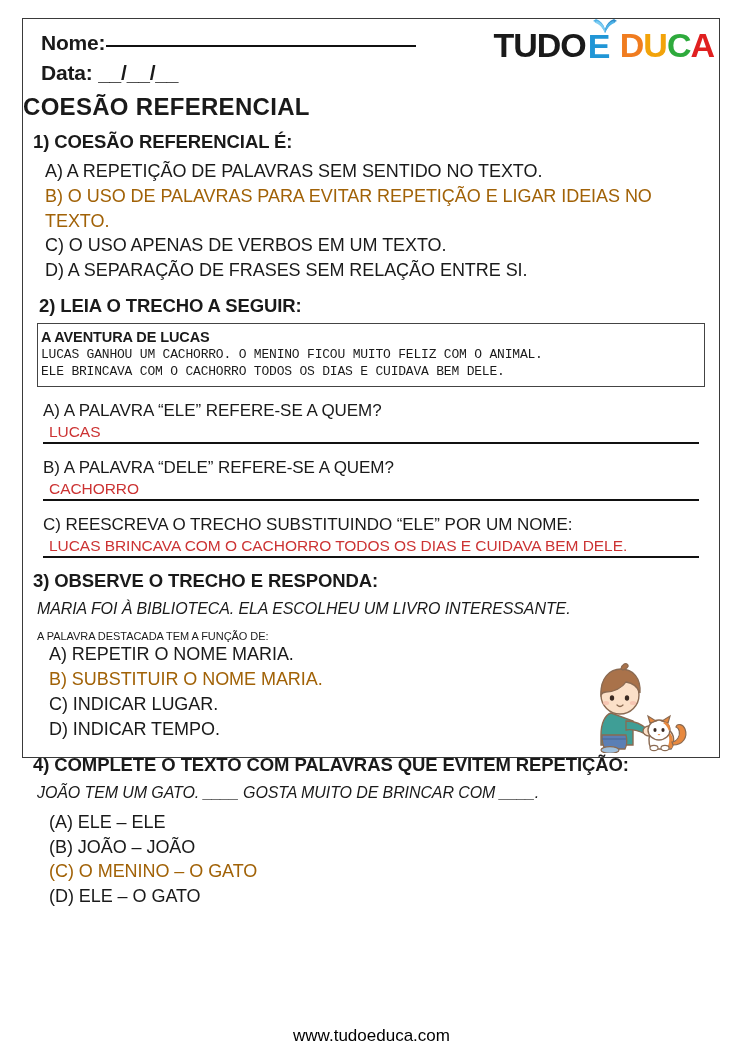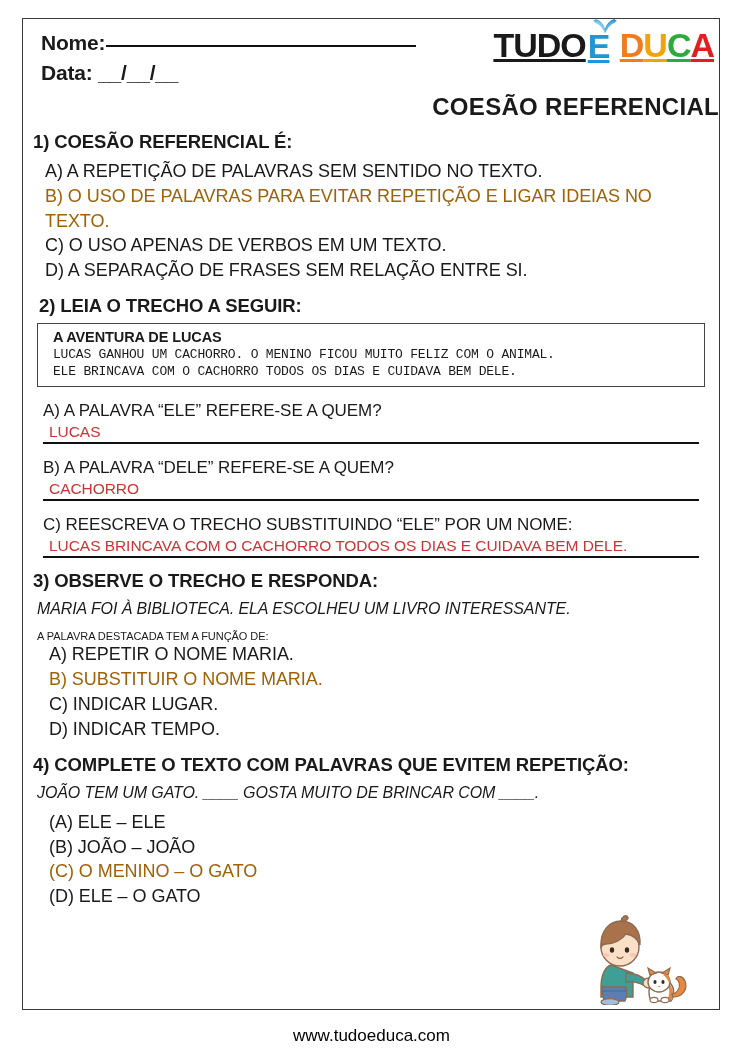--- a/index.html
+++ b/index.html
@@ -14,21 +14,21 @@
     color: #1a1a1a;
     position: relative;
     overflow: hidden;
   }
 
   #page {
     position: absolute;
     left: 22px;
     top: 18px;
     width: 698px;
-    height: 992px;
+    height: 740px;
     border: 1.5px solid #3a3a3a;
     box-sizing: border-box;
     background: #fff;
   }
 
   
   .header {
     position: relative;
     height: 70px;
   }
@@ -53,21 +53,21 @@
   .logo {
     position: absolute;
     right: 5px;
     top: 8px;
     font-weight: bold;
     font-size: 34px;
     letter-spacing: -1px;
     line-height: 1;
     white-space: nowrap;
   }
-  .logo span { display: inline-block; text-decoration: underline; }
+  .logo span { display: inline-block; }
   .logo .book-e {
     position: relative;
     display: inline-block;
     width: 34px;
     height: 36px;
     vertical-align: -6px;
   }
   .logo .book-e .pages {
     position: absolute;
     left: 6px;
@@ -78,21 +78,21 @@
   .logo .book-e .eletter {
     position: absolute;
     left: 2px;
     top: 2px;
     font-size: 34px;
     line-height: 1;
   }
 
   
   .doc-title {
-    text-align: right;
+    text-align: left;
     font-size: 24px;
     font-weight: bold;
     letter-spacing: 0.3px;
     margin: 4px 0 10px 0;
   }
 
   
   .qheading {
     font-weight: bold;
     font-size: 18.5px;
@@ -106,21 +106,21 @@
     margin-left: 22px;
     letter-spacing: -0.05px;
   }
   .opt.ans { color: #a16207; }
   .opt.wide { margin-left: 26px; }
 
   
   .readbox {
     margin: 4px 14px 0 14px;
     border: 1.4px solid #444;
-    padding: 5px 7px 6px 15px;
+    padding: 5px 7px 6px 3px;
     box-sizing: border-box;
   }
   .readbox .rb-title {
     font-weight: bold;
     font-size: 14.5px;
     letter-spacing: -0.1px;
     margin-bottom: 1px;
   }
   .readbox .rb-line {
     font-size: 13px;

